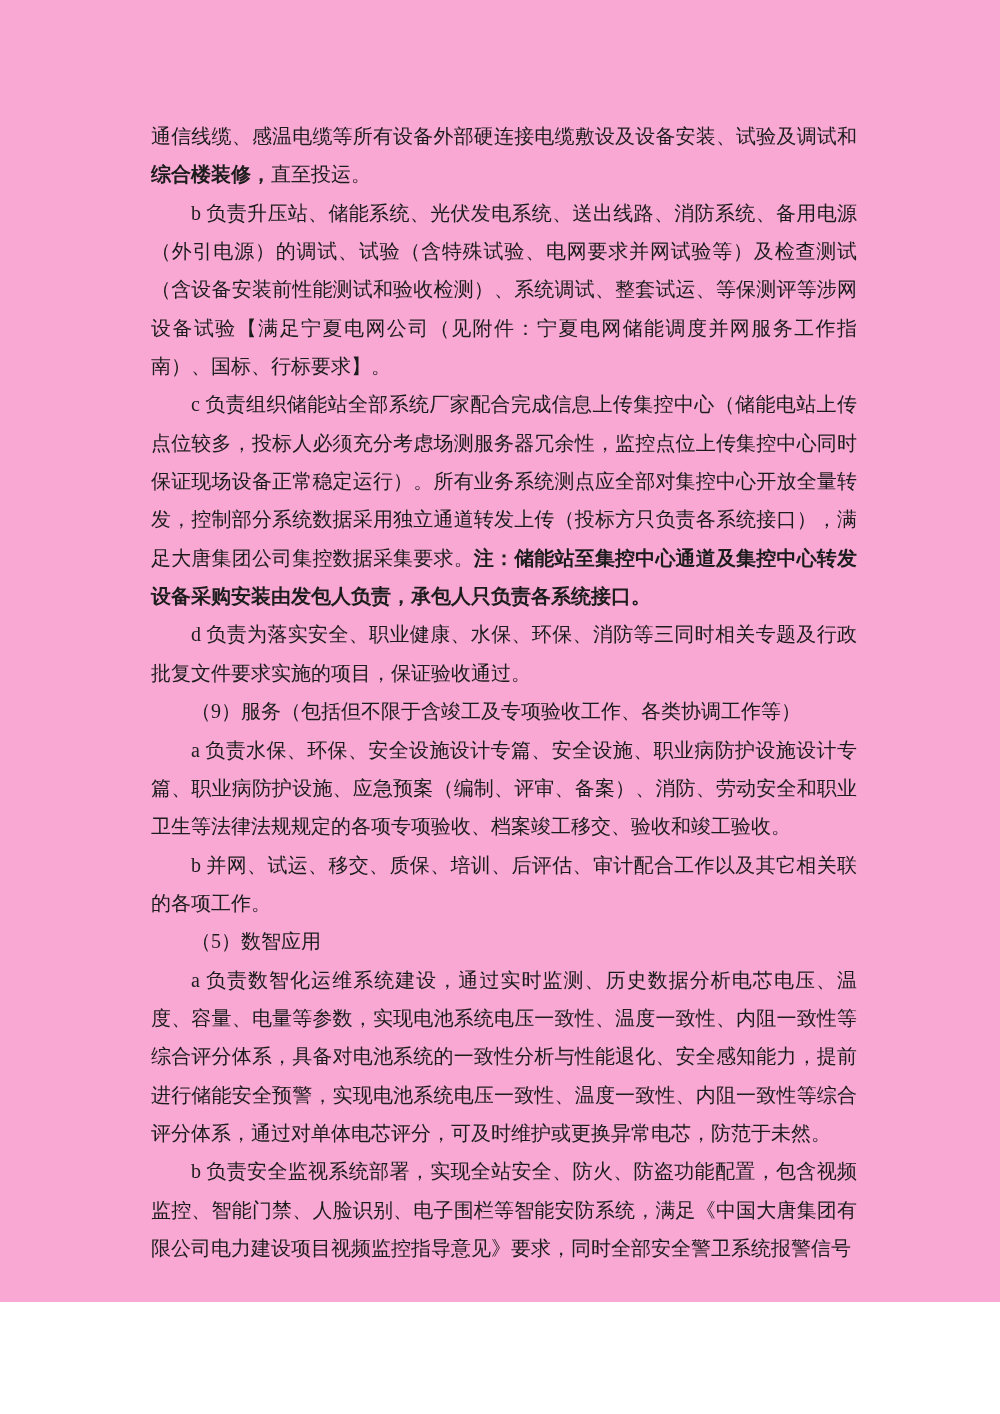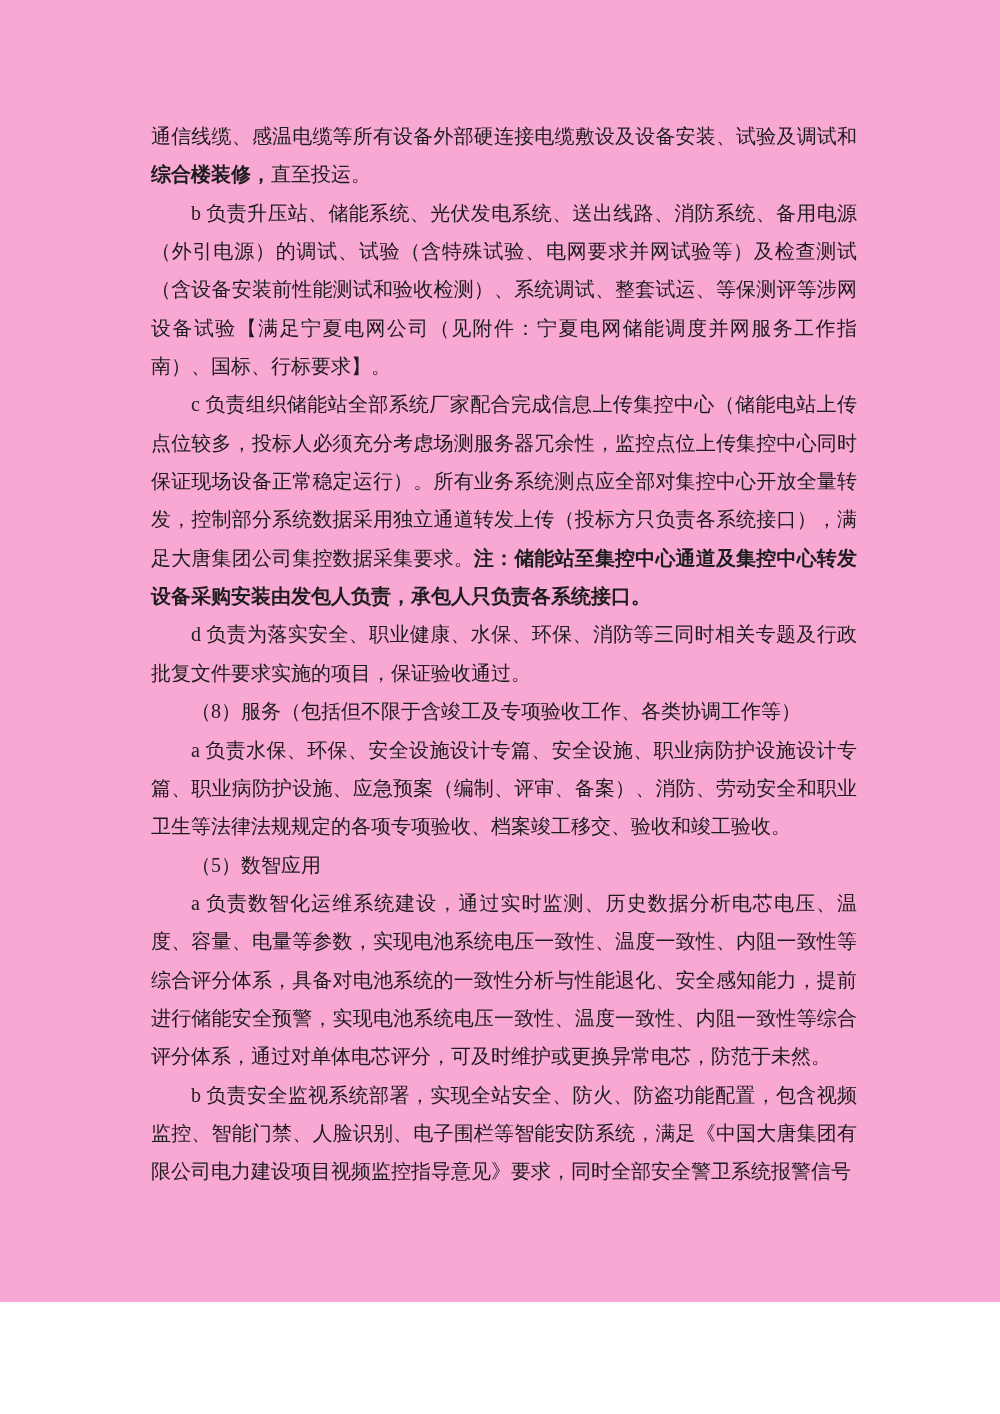--- a/index.html
+++ b/index.html
@@ -38,19 +38,20 @@
 </style>
 </head>
 <body>
 
 <div class="page">
   <div class="doc-body">
       <p class="para"><span class="run">通信线缆、感温电缆等所有设备外部硬连接电缆敷设及设备安装、试验及调试和</span><span class="run bold">综合楼装修，</span><span class="run">直至投运。</span></p>
       <p class="para indent"><span class="run">b 负责升压站、储能系统、光伏发电系统、送出线路、消防系统、备用电源（外引电源）的调试、试验（含特殊试验、电网要求并网试验等）及检查测试（含设备安装前性能测试和验收检测）、系统调试、整套试运、等保测评等涉网设备试验【满足宁夏电网公司（见附件：宁夏电网储能调度并网服务工作指南）、国标、行标要求】。</span></p>
       <p class="para indent"><span class="run">c 负责组织储能站全部系统厂家配合完成信息上传集控中心（储能电站上传点位较多，投标人必须充分考虑场测服务器冗余性，监控点位上传集控中心同时保证现场设备正常稳定运行）。所有业务系统测点应全部对集控中心开放全量转发，控制部分系统数据采用独立通道转发上传（投标方只负责各系统接口），满足大唐集团公司集控数据采集要求。</span><span class="run bold">注：储能站至集控中心通道及集控中心转发设备采购安装由发包人负责，承包人只负责各系统接口。</span></p>
       <p class="para indent"><span class="run">d 负责为落实安全、职业健康、水保、环保、消防等三同时相关专题及行政批复文件要求实施的项目，保证验收通过。</span></p>
-      <p class="para indent"><span class="run">（8）服务（包括但不限于含竣工及专项验收工作、各类协调工作等）</span></p>
+      <p class="para indent"><span class="run">（9）服务（包括但不限于含竣工及专项验收工作、各类协调工作等）</span></p>
       <p class="para indent"><span class="run">a 负责水保、环保、安全设施设计专篇、安全设施、职业病防护设施设计专篇、职业病防护设施、应急预案（编制、评审、备案）、消防、劳动安全和职业卫生等法律法规规定的各项专项验收、档案竣工移交、验收和竣工验收。</span></p>
+      <p class="para indent"><span class="run">b 并网、试运、移交、质保、培训、后评估、审计配合工作以及其它相关联的各项工作。</span></p>
       <p class="para indent"><span class="run">（5）数智应用</span></p>
       <p class="para indent"><span class="run">a 负责数智化运维系统建设，通过实时监测、历史数据分析电芯电压、温度、容量、电量等参数，实现电池系统电压一致性、温度一致性、内阻一致性等综合评分体系，具备对电池系统的一致性分析与性能退化、安全感知能力，提前进行储能安全预警，实现电池系统电压一致性、温度一致性、内阻一致性等综合评分体系，通过对单体电芯评分，可及时维护或更换异常电芯，防范于未然。</span></p>
       <p class="para indent"><span class="run">b 负责安全监视系统部署，实现全站安全、防火、防盗功能配置，包含视频监控、智能门禁、人脸识别、电子围栏等智能安防系统，满足《中国大唐集团有限公司电力建设项目视频监控指导意见》要求，同时全部安全警卫系统报警信号</span></p>
     </div>
 </div>
 
 </body></html>

